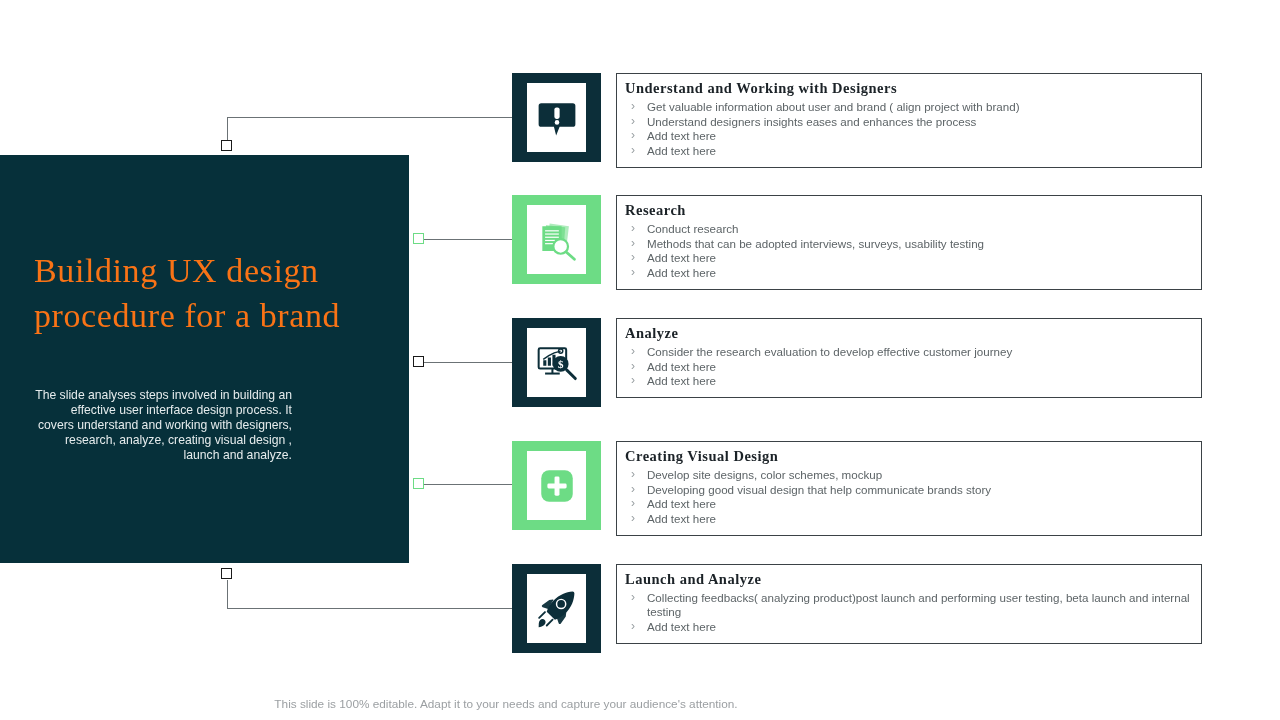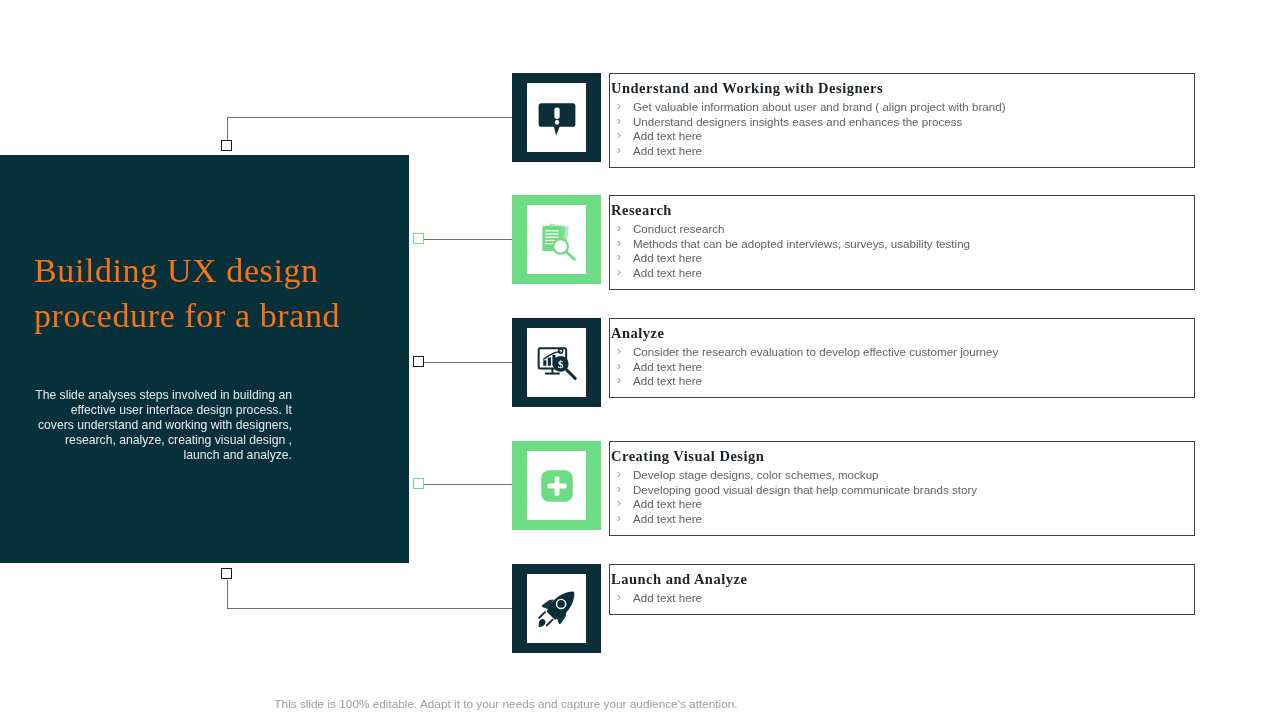--- a/index.html
+++ b/index.html
@@ -52,25 +52,25 @@
   }
   .icon-tile.dark  { background: #0c2e39; }
   .icon-tile.green { background: #6ddc85; }
   .icon-inner {
     width: 59px; height: 69px; background: #ffffff;
     display: flex; align-items: center; justify-content: center;
   }
   .icon-inner svg { display: block; }
 
   .card {
-    position: absolute; left: 97px; top: 0;
+    position: absolute; left: 104px; top: 0;
     width: 586px;
     border: 1px solid #3b4246;
     background: #ffffff;
-    padding: 6px 10px 8px 1px;
+    padding: 6px 10px 8px 8px;
   }
   .card-title {
     font-family: "Liberation Serif", serif;
     font-size: 14.5px; font-weight: bold; color: #1b2227;
     letter-spacing: .5px; margin-bottom: 3px;
   }
   ul.bullets { list-style: none; }
   ul.bullets li {
     position: relative;
     padding-left: 22px;
@@ -207,21 +207,21 @@
         <svg width="42" height="42" viewBox="0 0 48 48">
           <rect x="6" y="6" width="36" height="36" rx="9" fill="#6ddc85"></rect>
           <rect x="21.2" y="13" width="5.6" height="22" rx="1.6" fill="#ffffff"></rect>
           <rect x="13" y="21.2" width="22" height="5.6" rx="1.6" fill="#ffffff"></rect>
         </svg>
       </div>
     </div>
     <div class="card">
       <div class="card-title">Creating Visual Design</div>
       <ul class="bullets">
-        <li>Develop stage designs, color schemes, mockup</li>
+        <li>Develop site designs, color schemes, mockup</li>
         <li>Developing good visual design that help communicate brands story</li>
         <li>Add text here</li>
         <li>Add text here</li>
       </ul>
     </div>
   </div>
 
   <div class="row" style="top:564px;">
     <div class="icon-tile dark">
       <div class="icon-inner">
@@ -234,20 +234,21 @@
             <rect x="2.2" y="29.5" width="11" height="2" rx="1" transform="rotate(-45 7.7 30.5)"></rect>
             <rect x="10.5" y="37.8" width="11" height="2" rx="1" transform="rotate(-45 16 38.8)"></rect>
           </g>
           <circle cx="28.5" cy="18.5" r="5" fill="none" stroke="#ffffff" stroke-width="1.6"></circle>
         </svg>
       </div>
     </div>
     <div class="card">
       <div class="card-title">Launch and Analyze</div>
       <ul class="bullets">
+        <li>Collecting feedbacks( analyzing product)post launch and performing user testing, beta launch and internal testing</li>
         <li>Add text here</li>
       </ul>
     </div>
   </div>
 
   <div id="footer">This slide is 100% editable. Adapt it to your needs and capture your audience's attention.</div>
 
 </div>
 
 </body></html>

